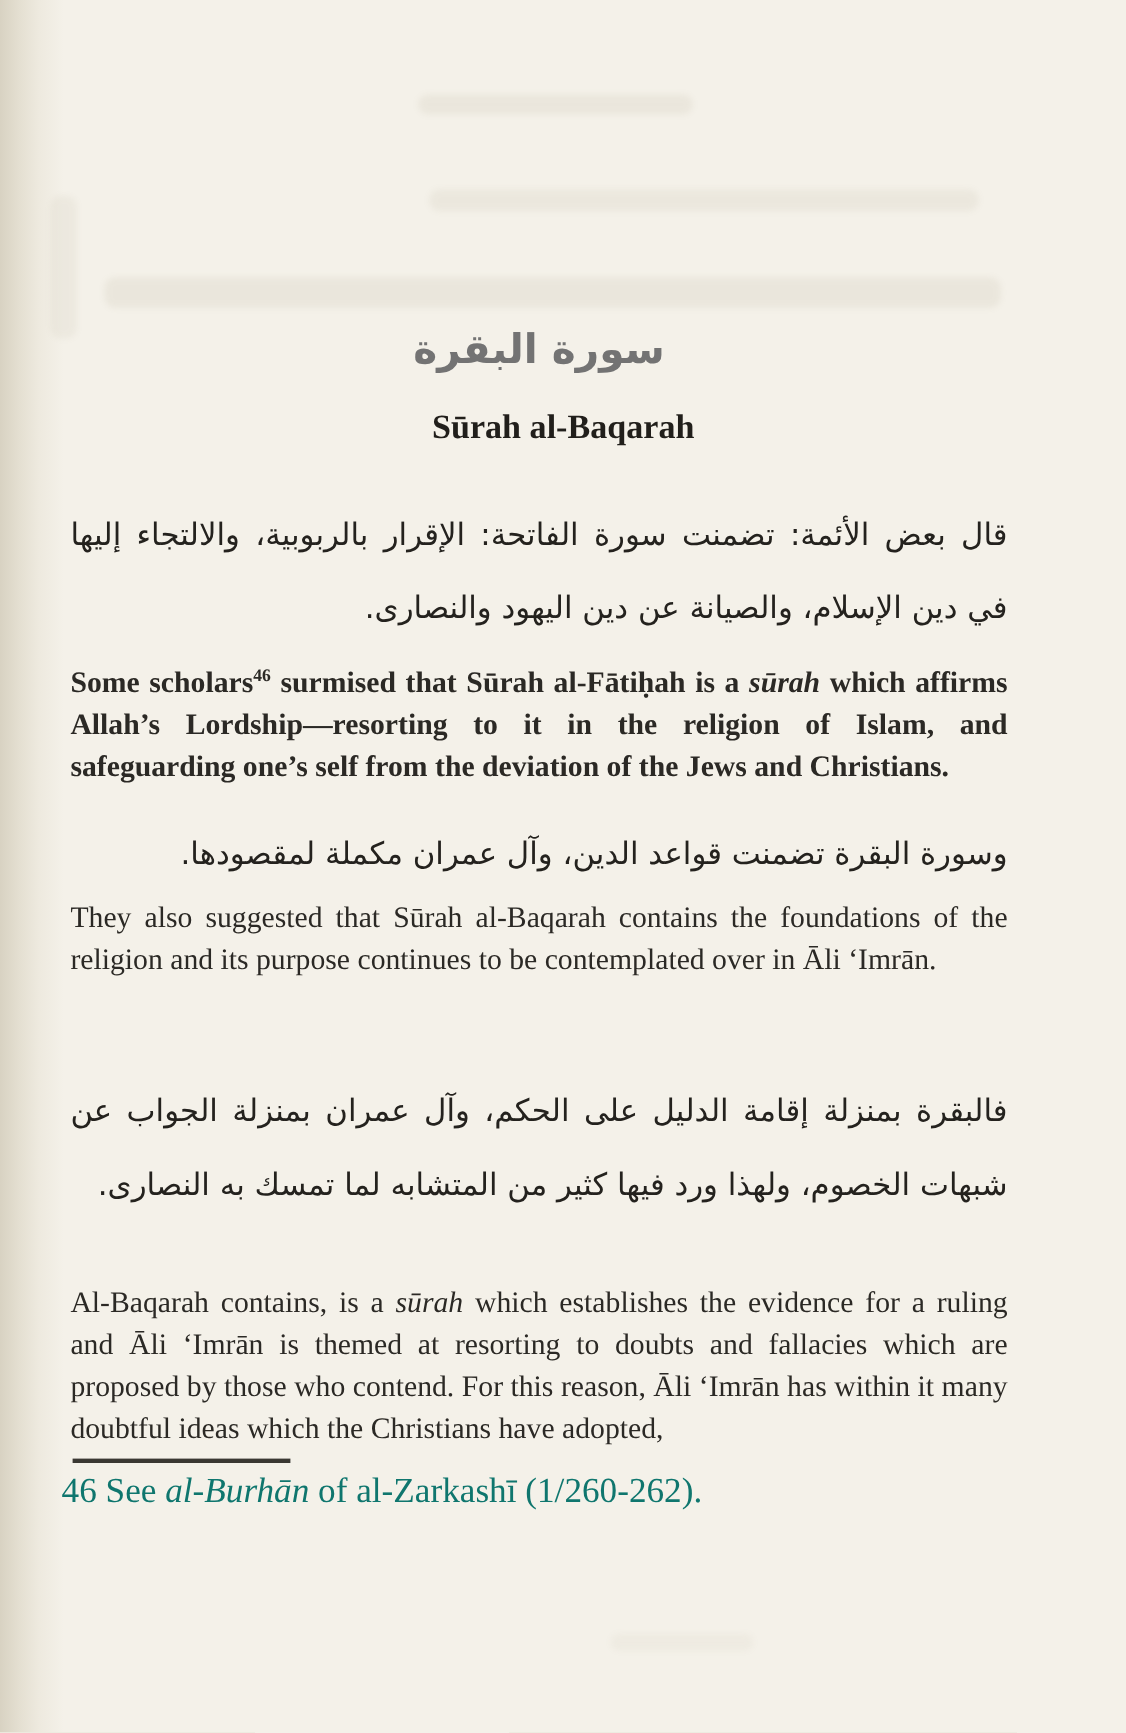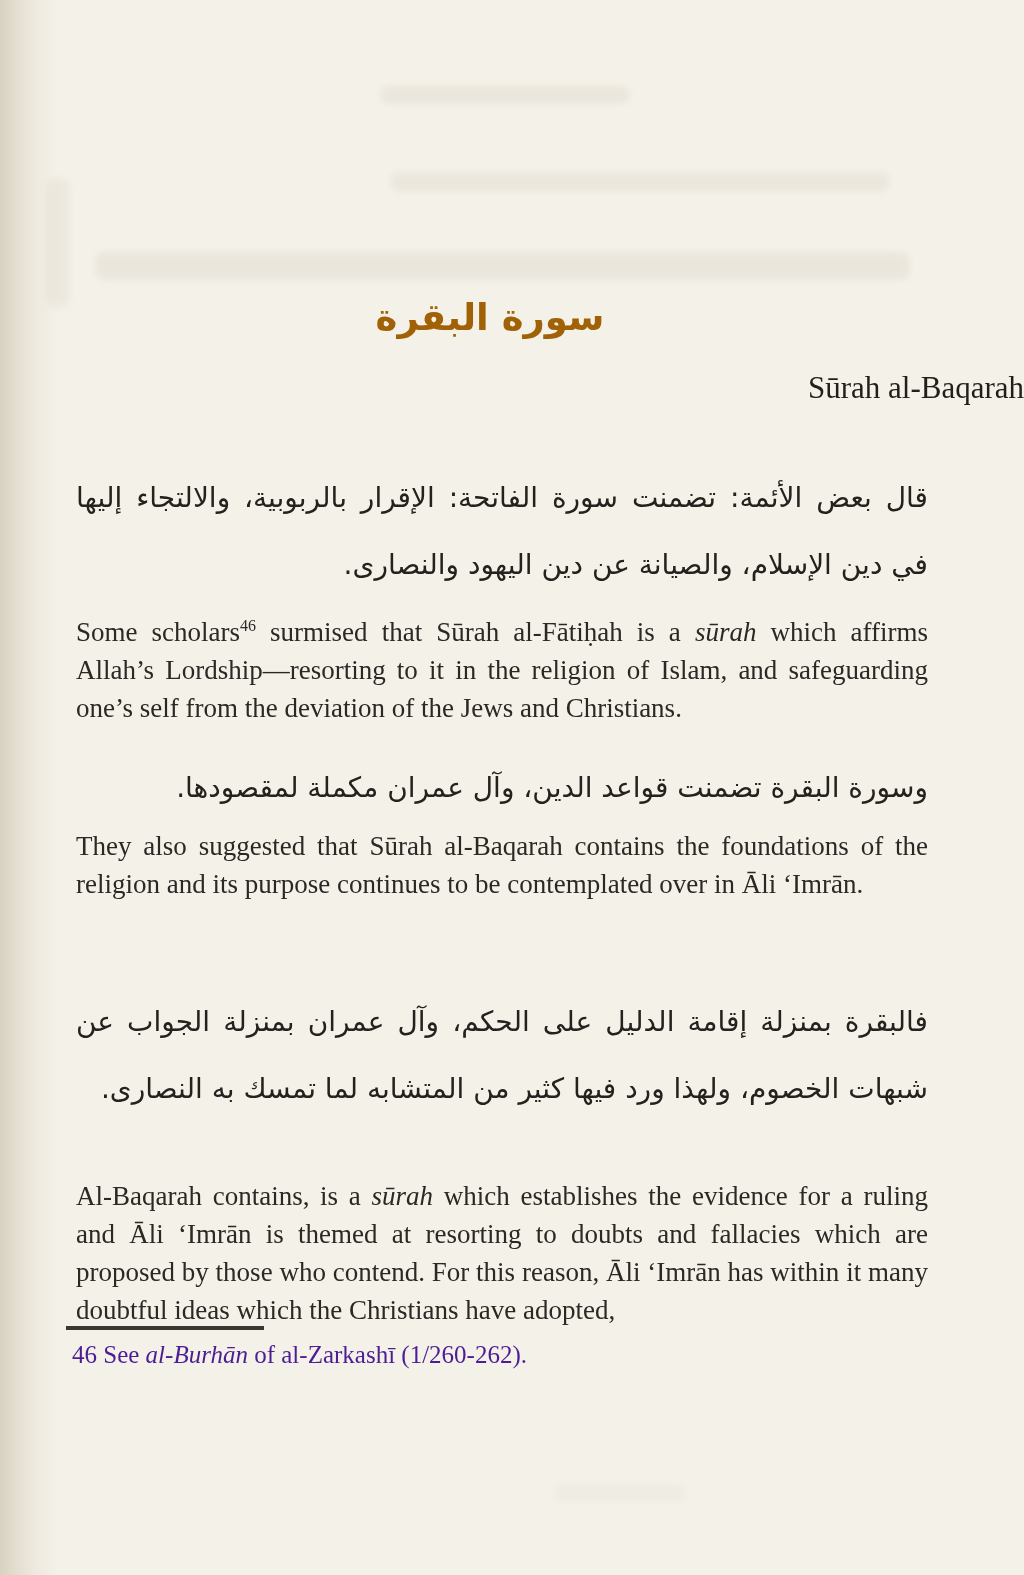--- a/index.html
+++ b/index.html
@@ -40,37 +40,37 @@
   .title-ar {
     position: absolute;
     top: 296px; left: 0;
     width: 980px;
     margin: 0;
     text-align: center;
     direction: rtl;
     font-family: "DejaVu Sans", sans-serif;
     font-size: 37px;
     font-weight: 700;
-    color: #a16207;
+    color: #737373;
   }
   .title-en {
     position: absolute;
     top: 370px; left: 0;
     width: 1024px;
     margin: 0;
-    text-align: right;
+    text-align: center;
     font-size: 31px;
-    font-weight: 400;
+    font-weight: 700;
     color: #211f1b;
   }
   .block {
     position: absolute;
     left: 64px;
     width: 852px;
-    margin: 12px;
+    margin: 0;
   }
   .ar {
     direction: rtl;
     text-align: justify;
     font-family: "DejaVu Sans", sans-serif;
     font-size: 28px;
     line-height: 67px;
     color: #24221e;
   }
   .en {
@@ -78,40 +78,40 @@
     font-size: 27px;
     line-height: 38px;
   }
   .en sup {
     font-size: 16px;
     line-height: 0;
     vertical-align: super;
   }
   i { font-style: italic; }
   .pos-ar1 { top: 452px; }
-  .pos-en1 { top: 601px; }
+  .pos-en1 { top: 601px; font-weight: bold; }
   .pos-ar2 { top: 742px; }
   .pos-en2 { top: 815px; }
   .pos-ar3 { top: 976px; }
   .pos-en3 { top: 1165px; }
 
   .footnote-rule {
     position: absolute;
     left: 66px; top: 1326px;
     width: 198px; height: 4px;
     background: #3a3832;
   }
   .footnote {
     position: absolute;
-    left: 72px; top: 1338px;
+    left: 56px; top: 1338px;
     width: 852px;
     margin: 0;
-    font-size: 25px;
+    font-size: 32px;
     line-height: 33px;
-    color: #4c1d95;
+    color: #0f766e;
   }
 </style>
 </head>
 <body>
 
 <div class="page">
   <div class="edge-shade"></div>
   <div class="smudge s1"></div>
   <div class="smudge s2"></div>
   <div class="smudge s3"></div>

